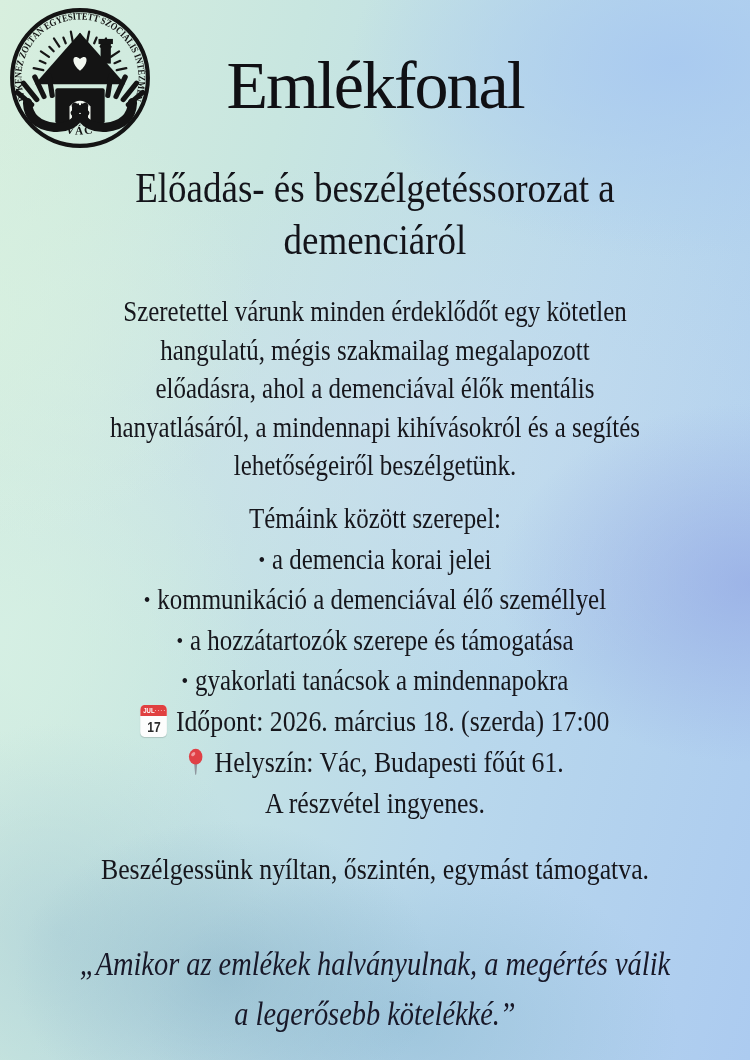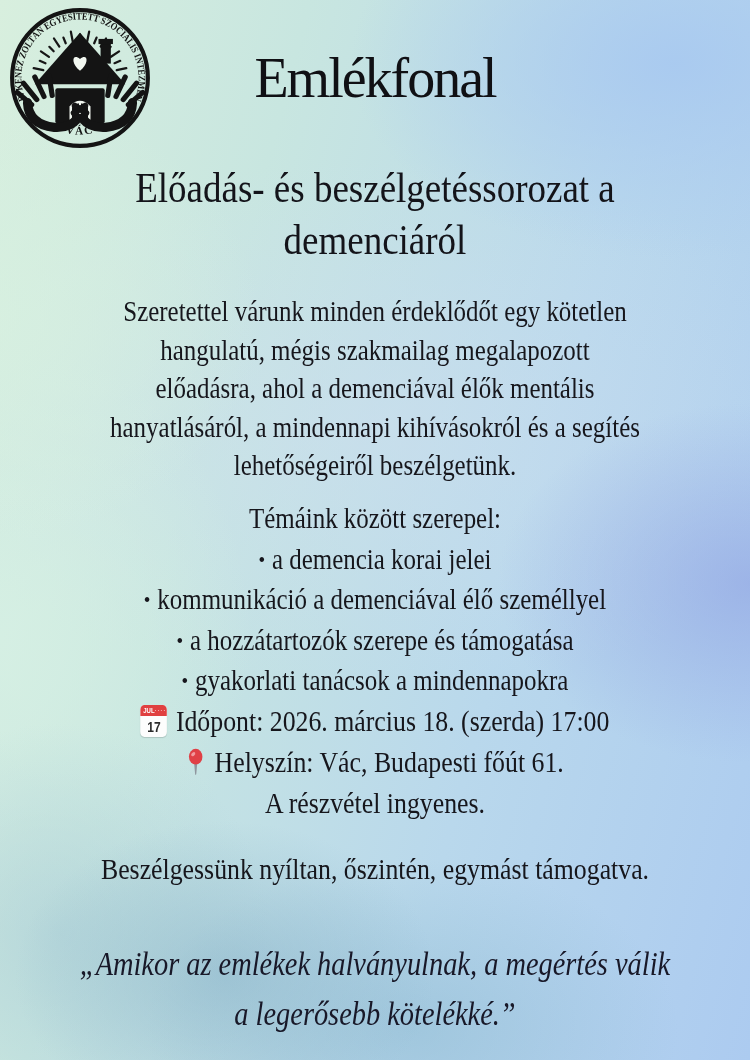--- a/index.html
+++ b/index.html
@@ -25,21 +25,21 @@
 
   .condense { transform:scaleX(0.86); transform-origin:50% 50%; }
 
   .logo { position:absolute; top:6px; left:8px; width:144px; height:144px; }
   .logo svg { width:100%; height:100%; }
   .ring-text  { font-family:"Liberation Serif", serif; font-size:9.6px; font-weight:bold; fill:#141414; }
   .ring-text2 { font-family:"Liberation Serif", serif; font-size:11px;  font-weight:bold; fill:#141414; letter-spacing:1.5px; }
 
   .title {
     position:absolute; top:46px; left:0; right:0; margin:0;
-    text-align:center; font-size:56px; font-weight:400; letter-spacing:-2px;
+    text-align:center; font-size:68px; font-weight:400; letter-spacing:-2px;
     color:#101014;
   }
   .subtitle {
     position:absolute; top:162px; left:0; right:0; margin:0;
     text-align:center; font-size:43px; font-weight:400; line-height:1.2;
     color:#14141a;
   }
   .subtitle .line { white-space:nowrap; }
 
   .intro {

